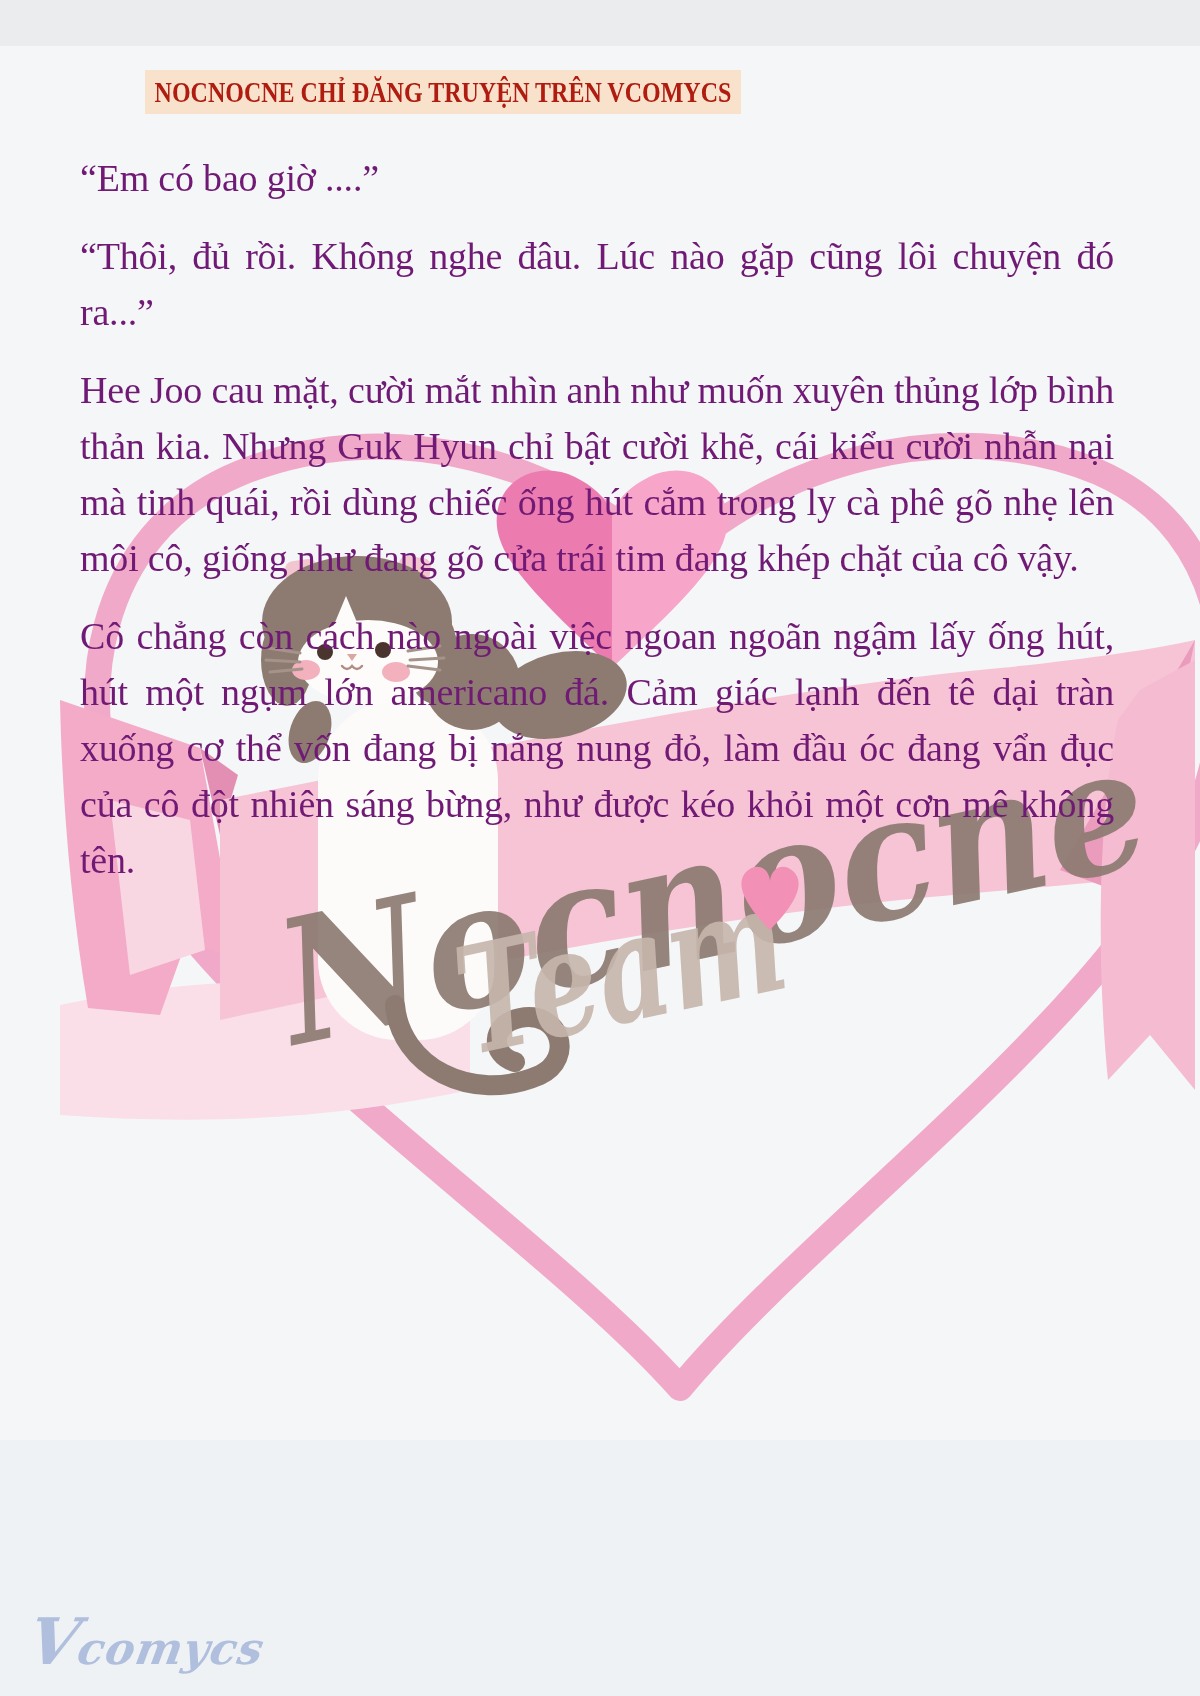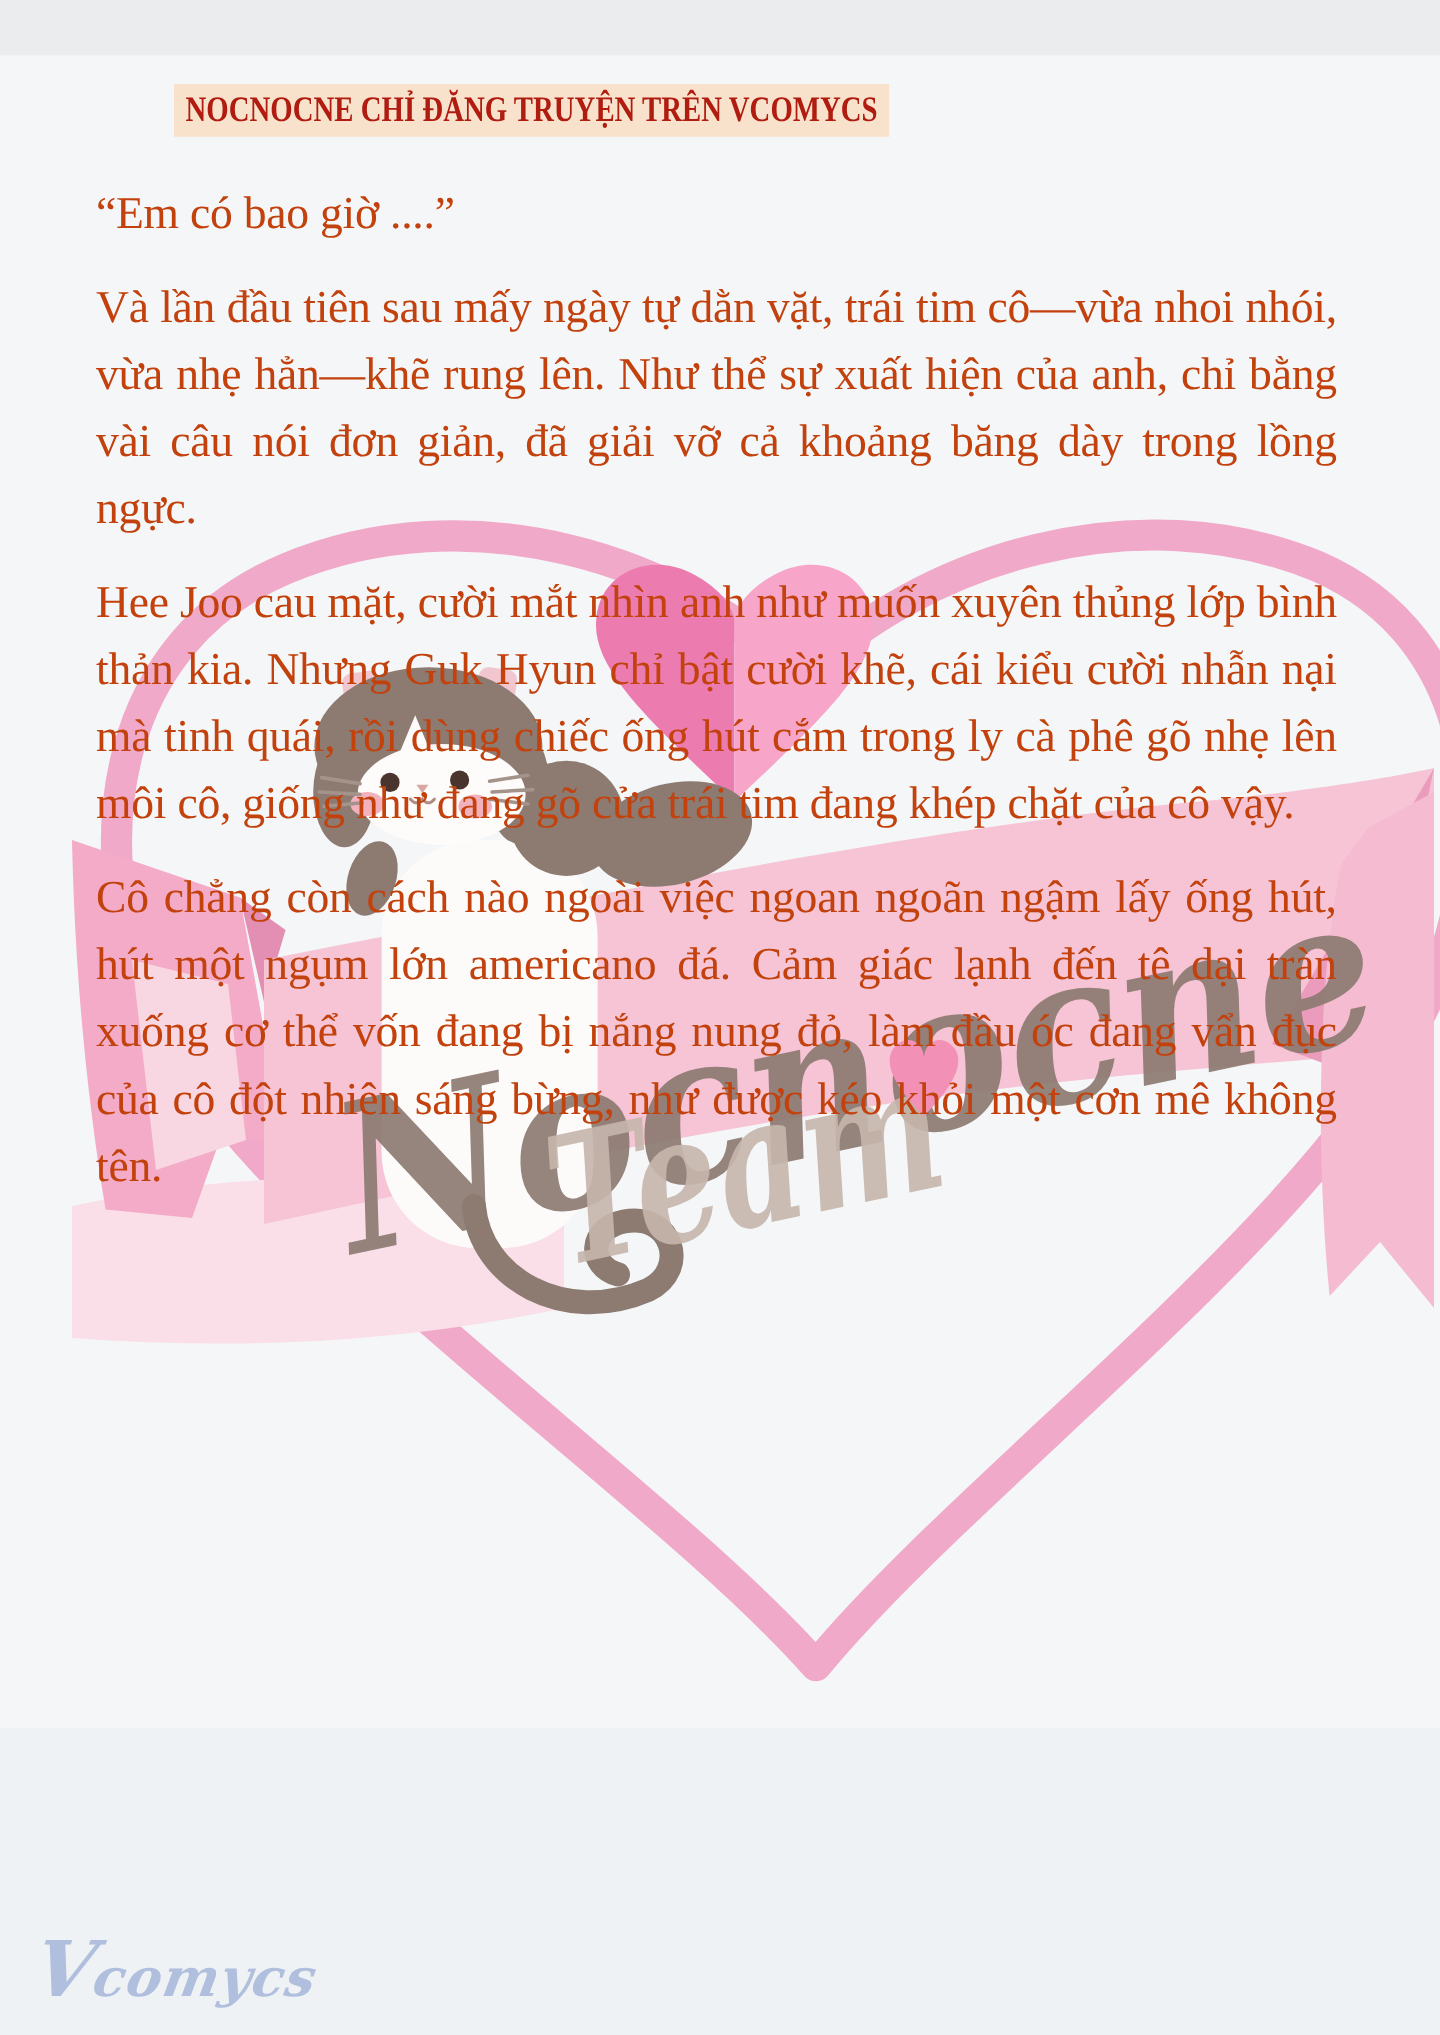--- a/index.html
+++ b/index.html
@@ -23,21 +23,21 @@
     font-weight:bold; font-size:30px; line-height:44px;
     padding:0 12px; white-space:nowrap;
     transform:scaleX(.8); transform-origin:left center;
     font-family:"Liberation Serif","DejaVu Serif",serif;
   }
   .content {
     position:absolute; top:150px; left:80px; width:1034px; z-index:3;
   }
   .content p {
     margin:0 0 22px 0;
-    font-size:38px; line-height:56px; color:#c2410c;
+    font-size:38px; line-height:56px; color:#701a75;
     text-align:justify; letter-spacing:-0.2px;
   }
   .content p:last-child { margin-bottom:16px; }
   .vlogo {
     position:absolute; left:24px; top:1612px; z-index:3;
     color:#a6b7da; opacity:.85;
     font-family:"DejaVu Serif","Liberation Serif",serif;
     font-style:italic; font-weight:bold;
     transform:skewX(-10deg); transform-origin:left bottom;
     white-space:nowrap;
@@ -114,21 +114,21 @@
     <text transform="translate(470,1055) rotate(-12)" font-family="'DejaVu Serif', serif" font-style="italic" font-weight="bold" font-size="148" fill="#c6b6ac" opacity="0.9" textLength="330" lengthAdjust="spacingAndGlyphs">Team</text>
 
     <path d="M770,930 C742,902 735,882 747,871 C757,862 769,868 770,881
              C771,868 783,862 793,871 C805,882 798,902 770,930 Z" fill="#f290b6"></path>
   </svg>
 
   <div class="notice">NOCNOCNE CHỈ ĐĂNG TRUYỆN TRÊN VCOMYCS</div>
 
   <main class="content">
     <p>“Em có bao giờ ....”</p>
-    <p>Và lần đầu tiên sau mấy ngày tự dằn vặt, trái tim cô—vừa nhoi nhói, vừa nhẹ hẳn—khẽ rung lên. Như thể sự xuất hiện của anh, chỉ bằng vài câu nói đơn giản, đã giải vỡ cả khoảng băng dày trong lồng ngực.</p>
+    <p>“Thôi, đủ rồi. Không nghe đâu. Lúc nào gặp cũng lôi chuyện đó ra...”</p>
     <p>Hee Joo cau mặt, cười mắt nhìn anh như muốn xuyên thủng lớp bình thản kia. Nhưng Guk Hyun chỉ bật cười khẽ, cái kiểu cười nhẫn nại mà tinh quái, rồi dùng chiếc ống hút cắm trong ly cà phê gõ nhẹ lên môi cô, giống như đang gõ cửa trái tim đang khép chặt của cô vậy.</p>
     <p>Cô chẳng còn cách nào ngoài việc ngoan ngoãn ngậm lấy ống hút, hút một ngụm lớn americano đá. Cảm giác lạnh đến tê dại tràn xuống cơ thể vốn đang bị nắng nung đỏ, làm đầu óc đang vẩn đục của cô đột nhiên sáng bừng, như được kéo khỏi một cơn mê không tên.</p>
   </main>
 
   <div class="vlogo">
     <span class="v">V</span><span class="rest">comycs</span>
   </div>
 
 </div>
 

